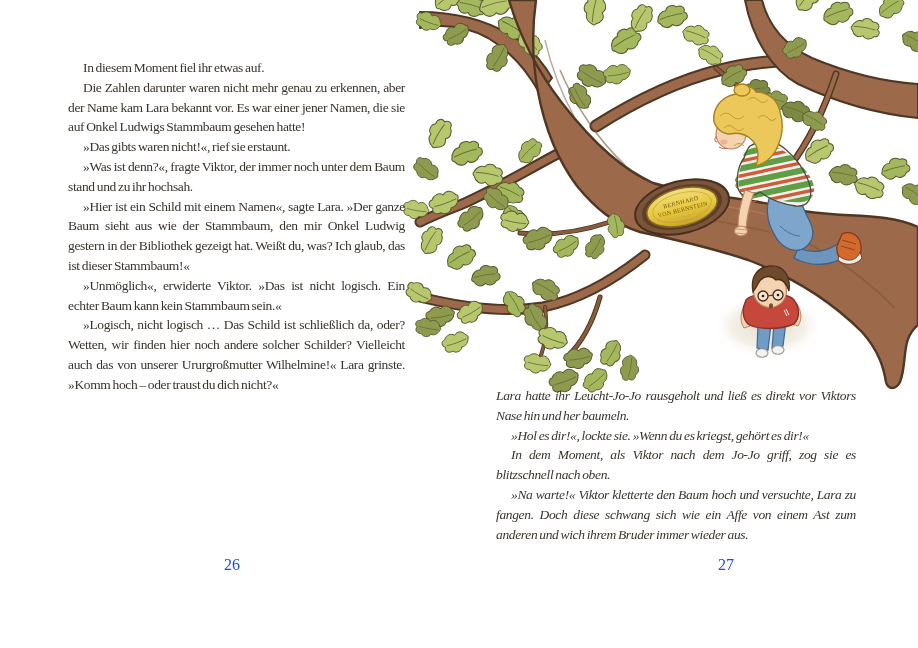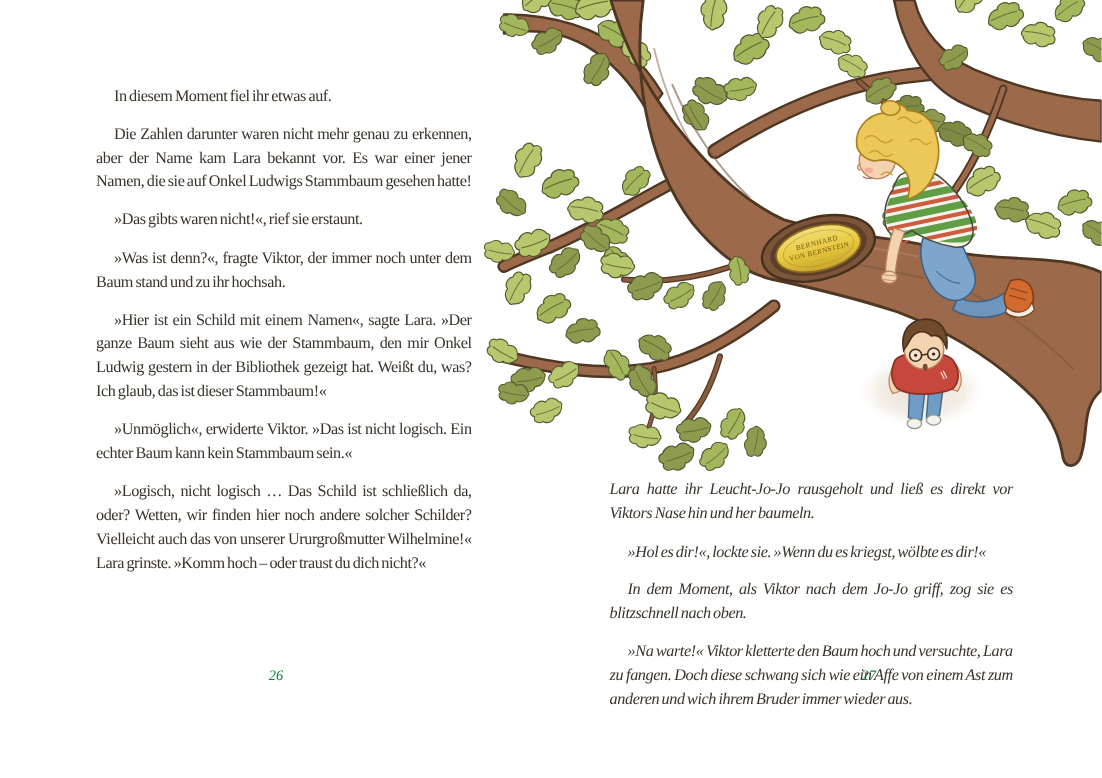--- a/index.html
+++ b/index.html
@@ -3,25 +3,25 @@
 <meta charset="utf-8">
 <style>
   html,body{margin:0;padding:0;}
   body{width:918px;height:648px;background:#ffffff;position:relative;overflow:hidden;
        font-family:"Liberation Serif", serif;}
   .spread{position:absolute;inset:0;}
   svg.illu{position:absolute;left:0;top:0;width:918px;height:648px;}
   .textcol{position:absolute;color:#39332c;font-size:13.5px;line-height:19.8px;
            text-align:justify;letter-spacing:-0.35px;word-spacing:-1px;
            hyphens:auto;-webkit-hyphens:auto;}
-  .textcol p{margin:12px;text-indent:15px;}
+  .textcol p{margin:0;text-indent:15px;}
   #left-text{left:68px;top:58px;width:337px;}
   #right-text{left:496px;top:386px;width:360px;font-style:italic;}
   #right-text p.noindent{text-indent:0;}
-  .pagenum{position:absolute;top:556px;font-style:italic;font-size:12px;color:#15803d;}
+  .pagenum{position:absolute;top:556px;font-size:16px;color:#1d4ed8;}
   #pagenum-left{left:224px;}
   #pagenum-right{left:718px;}
   #left-text i{font-style:italic;}
 </style>
 </head>
 <body>
 
 <div class="spread">
 
 <svg class="illu" viewBox="0 0 918 648" aria-hidden="true">
@@ -258,21 +258,21 @@
   <p>Die Zahlen darunter waren nicht mehr genau zu erken­nen, aber der Name kam Lara bekannt vor. Es war einer je­ner Namen, die sie auf Onkel Ludwigs Stammbaum gesehen hatte!</p>
   <p>»Das gibts waren nicht!«, rief sie erstaunt.</p>
   <p>»Was ist denn?«, fragte Viktor, der immer noch unter dem Baum stand und zu ihr hochsah.</p>
   <p>»Hier ist ein Schild mit einem Namen«, sagte Lara. »Der ganze Baum sieht aus wie der Stammbaum, den mir Onkel Ludwig gestern in der Bibliothek gezeigt hat. Weißt du, was? Ich glaub, das ist dieser Stammbaum!«</p>
   <p>»Unmöglich«, erwiderte Viktor. »Das ist nicht logisch. Ein echter Baum kann kein Stammbaum sein.«</p>
   <p>»Logisch, nicht logisch … Das Schild ist schließlich da, oder? Wetten, wir finden hier noch andere solcher Schil­der? Vielleicht auch das von unserer Ururgroßmutter Wil­helmine!« Lara grinste. »Komm hoch – oder traust du dich nicht?«</p>
 </div>
 
 <div id="right-text" class="textcol">
   <p class="noindent">Lara hatte ihr Leucht-Jo-Jo rausgeholt und ließ es direkt vor Viktors Nase hin und her baumeln.</p>
-  <p>»Hol es dir!«, lockte sie. »Wenn du es kriegst, wölbte es dir!«</p>
+  <p>»Hol es dir!«, lockte sie. »Wenn du es kriegst, gehört es dir!«</p>
   <p>In dem Moment, als Viktor nach dem Jo-Jo griff, zog sie es blitzschnell nach oben.</p>
   <p>»Na warte!« Viktor kletterte den Baum hoch und versuchte, Lara zu fangen. Doch diese schwang sich wie ein Affe von einem Ast zum anderen und wich ihrem Bruder immer wieder aus.</p>
 </div>
 
 <div id="pagenum-left" class="pagenum">26</div>
 <div id="pagenum-right" class="pagenum">27</div>
 
 </div>
 
 </body></html>

